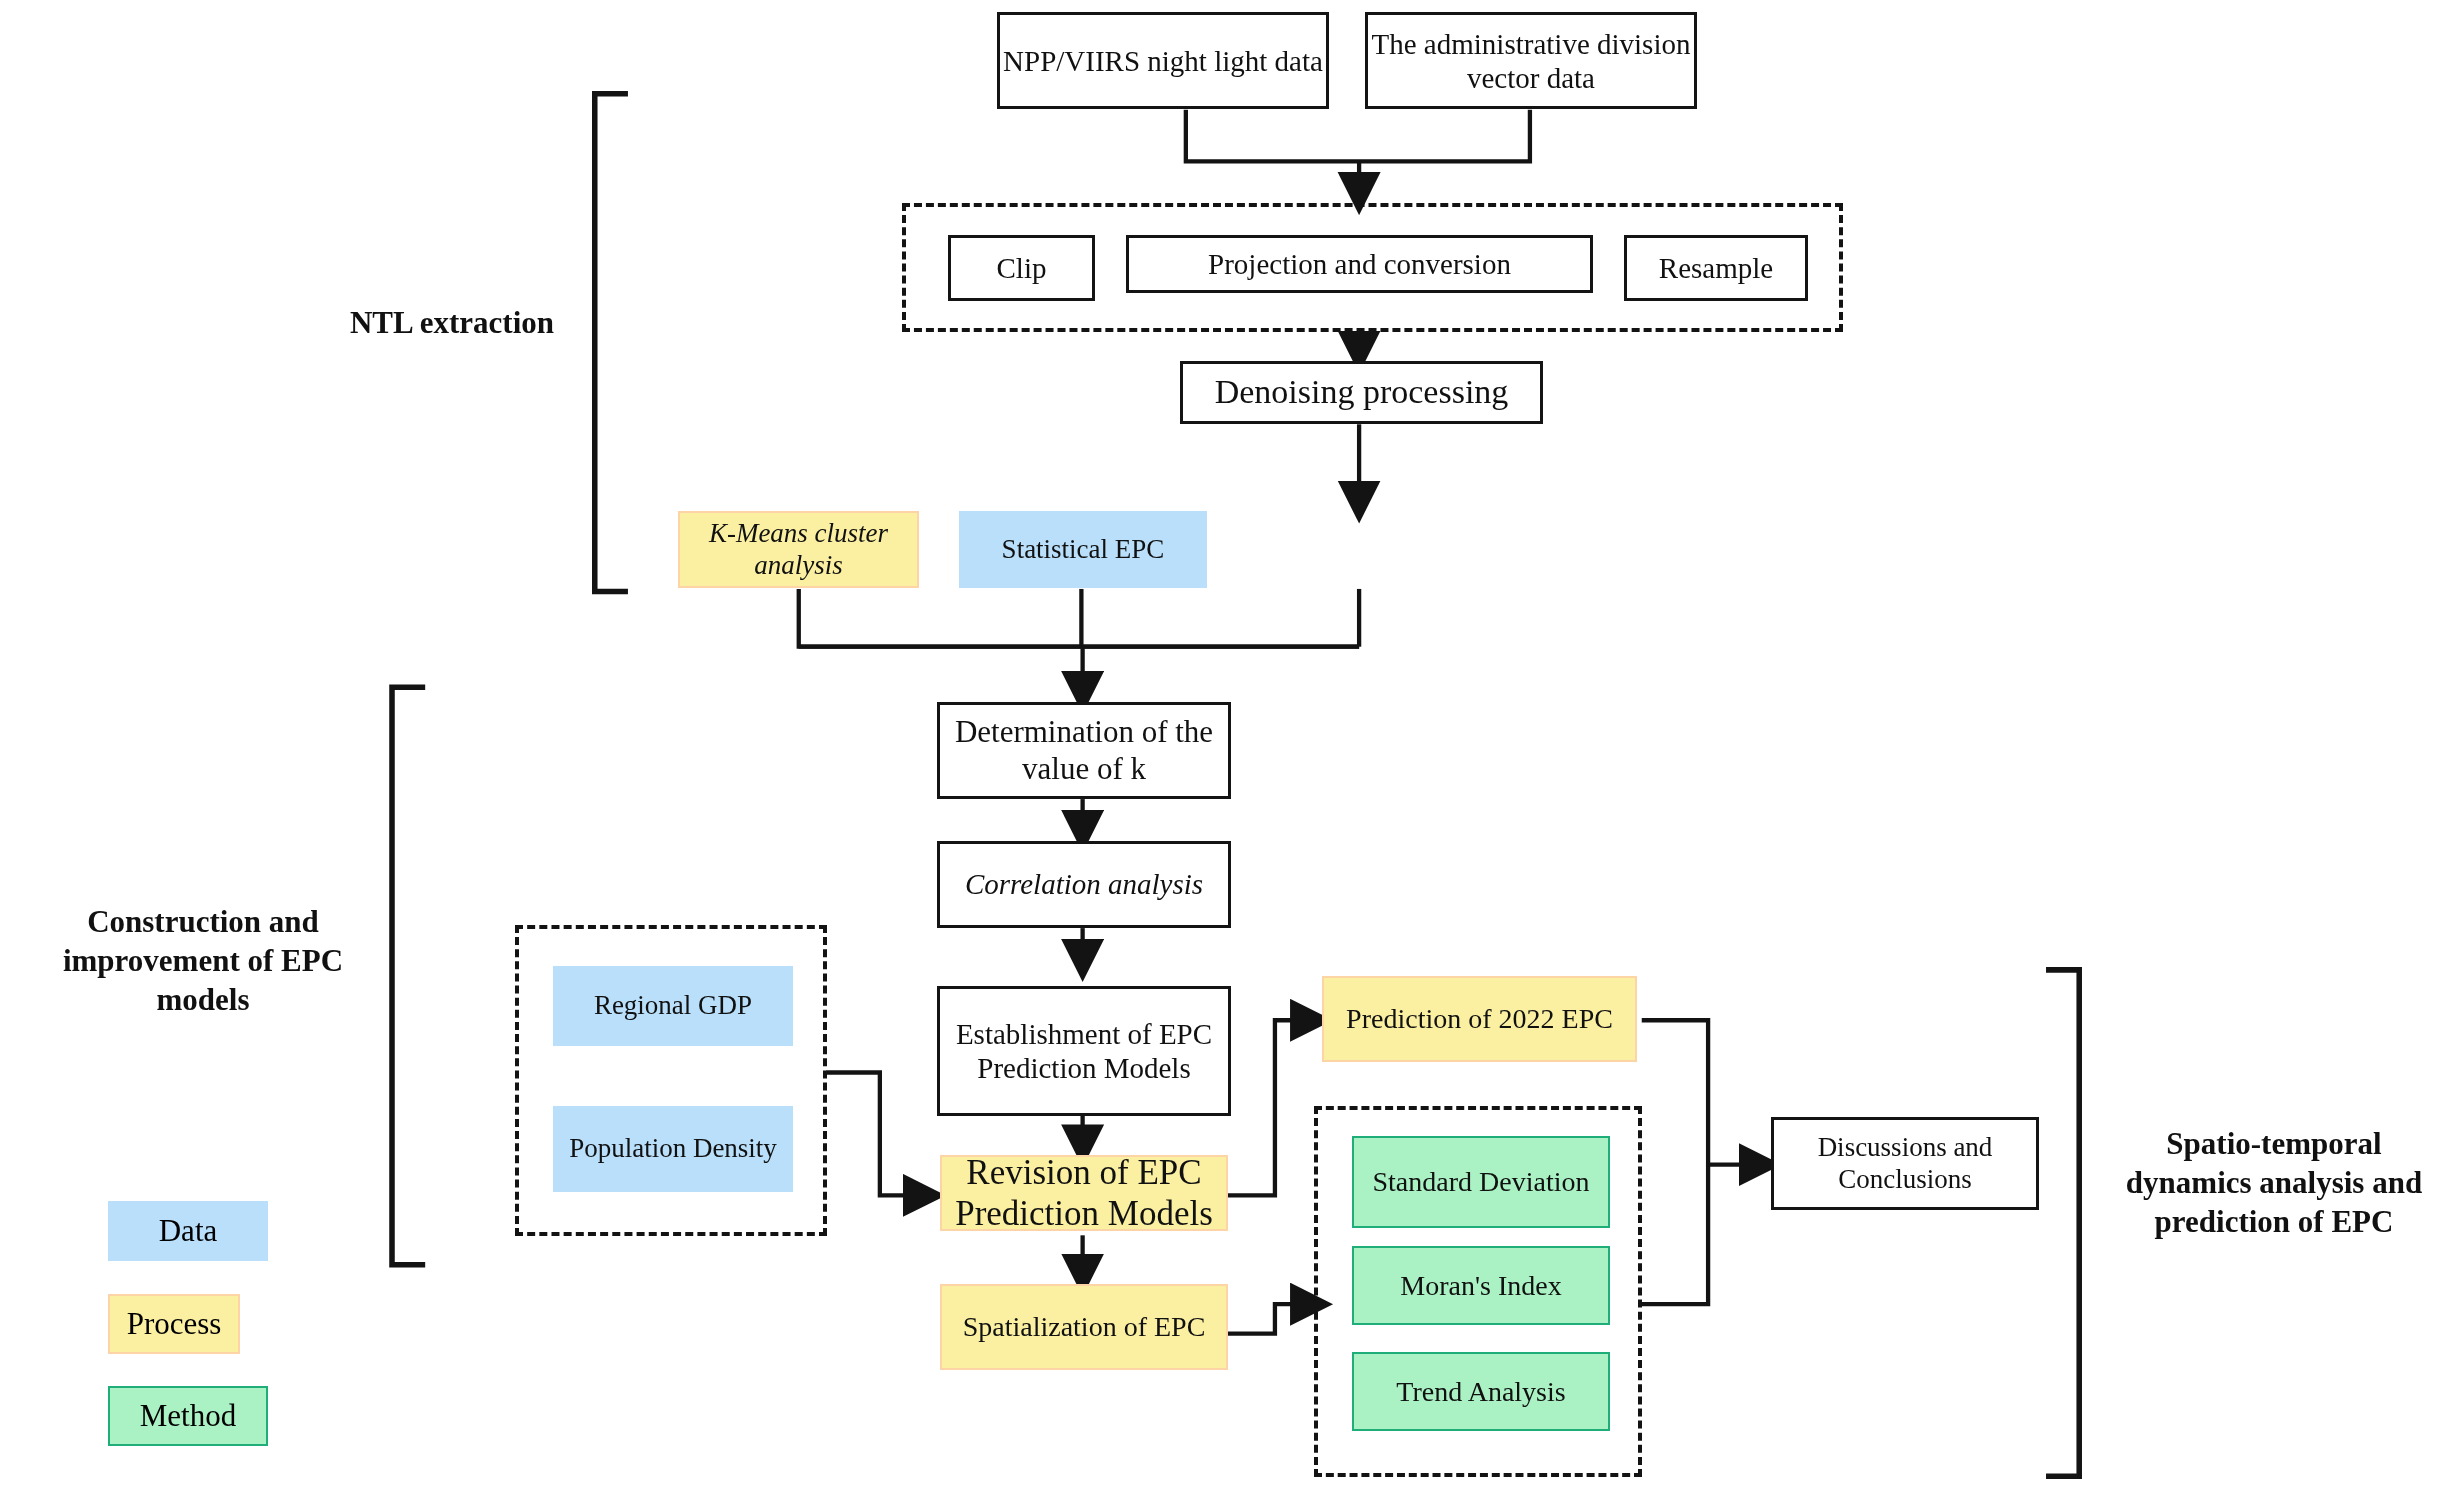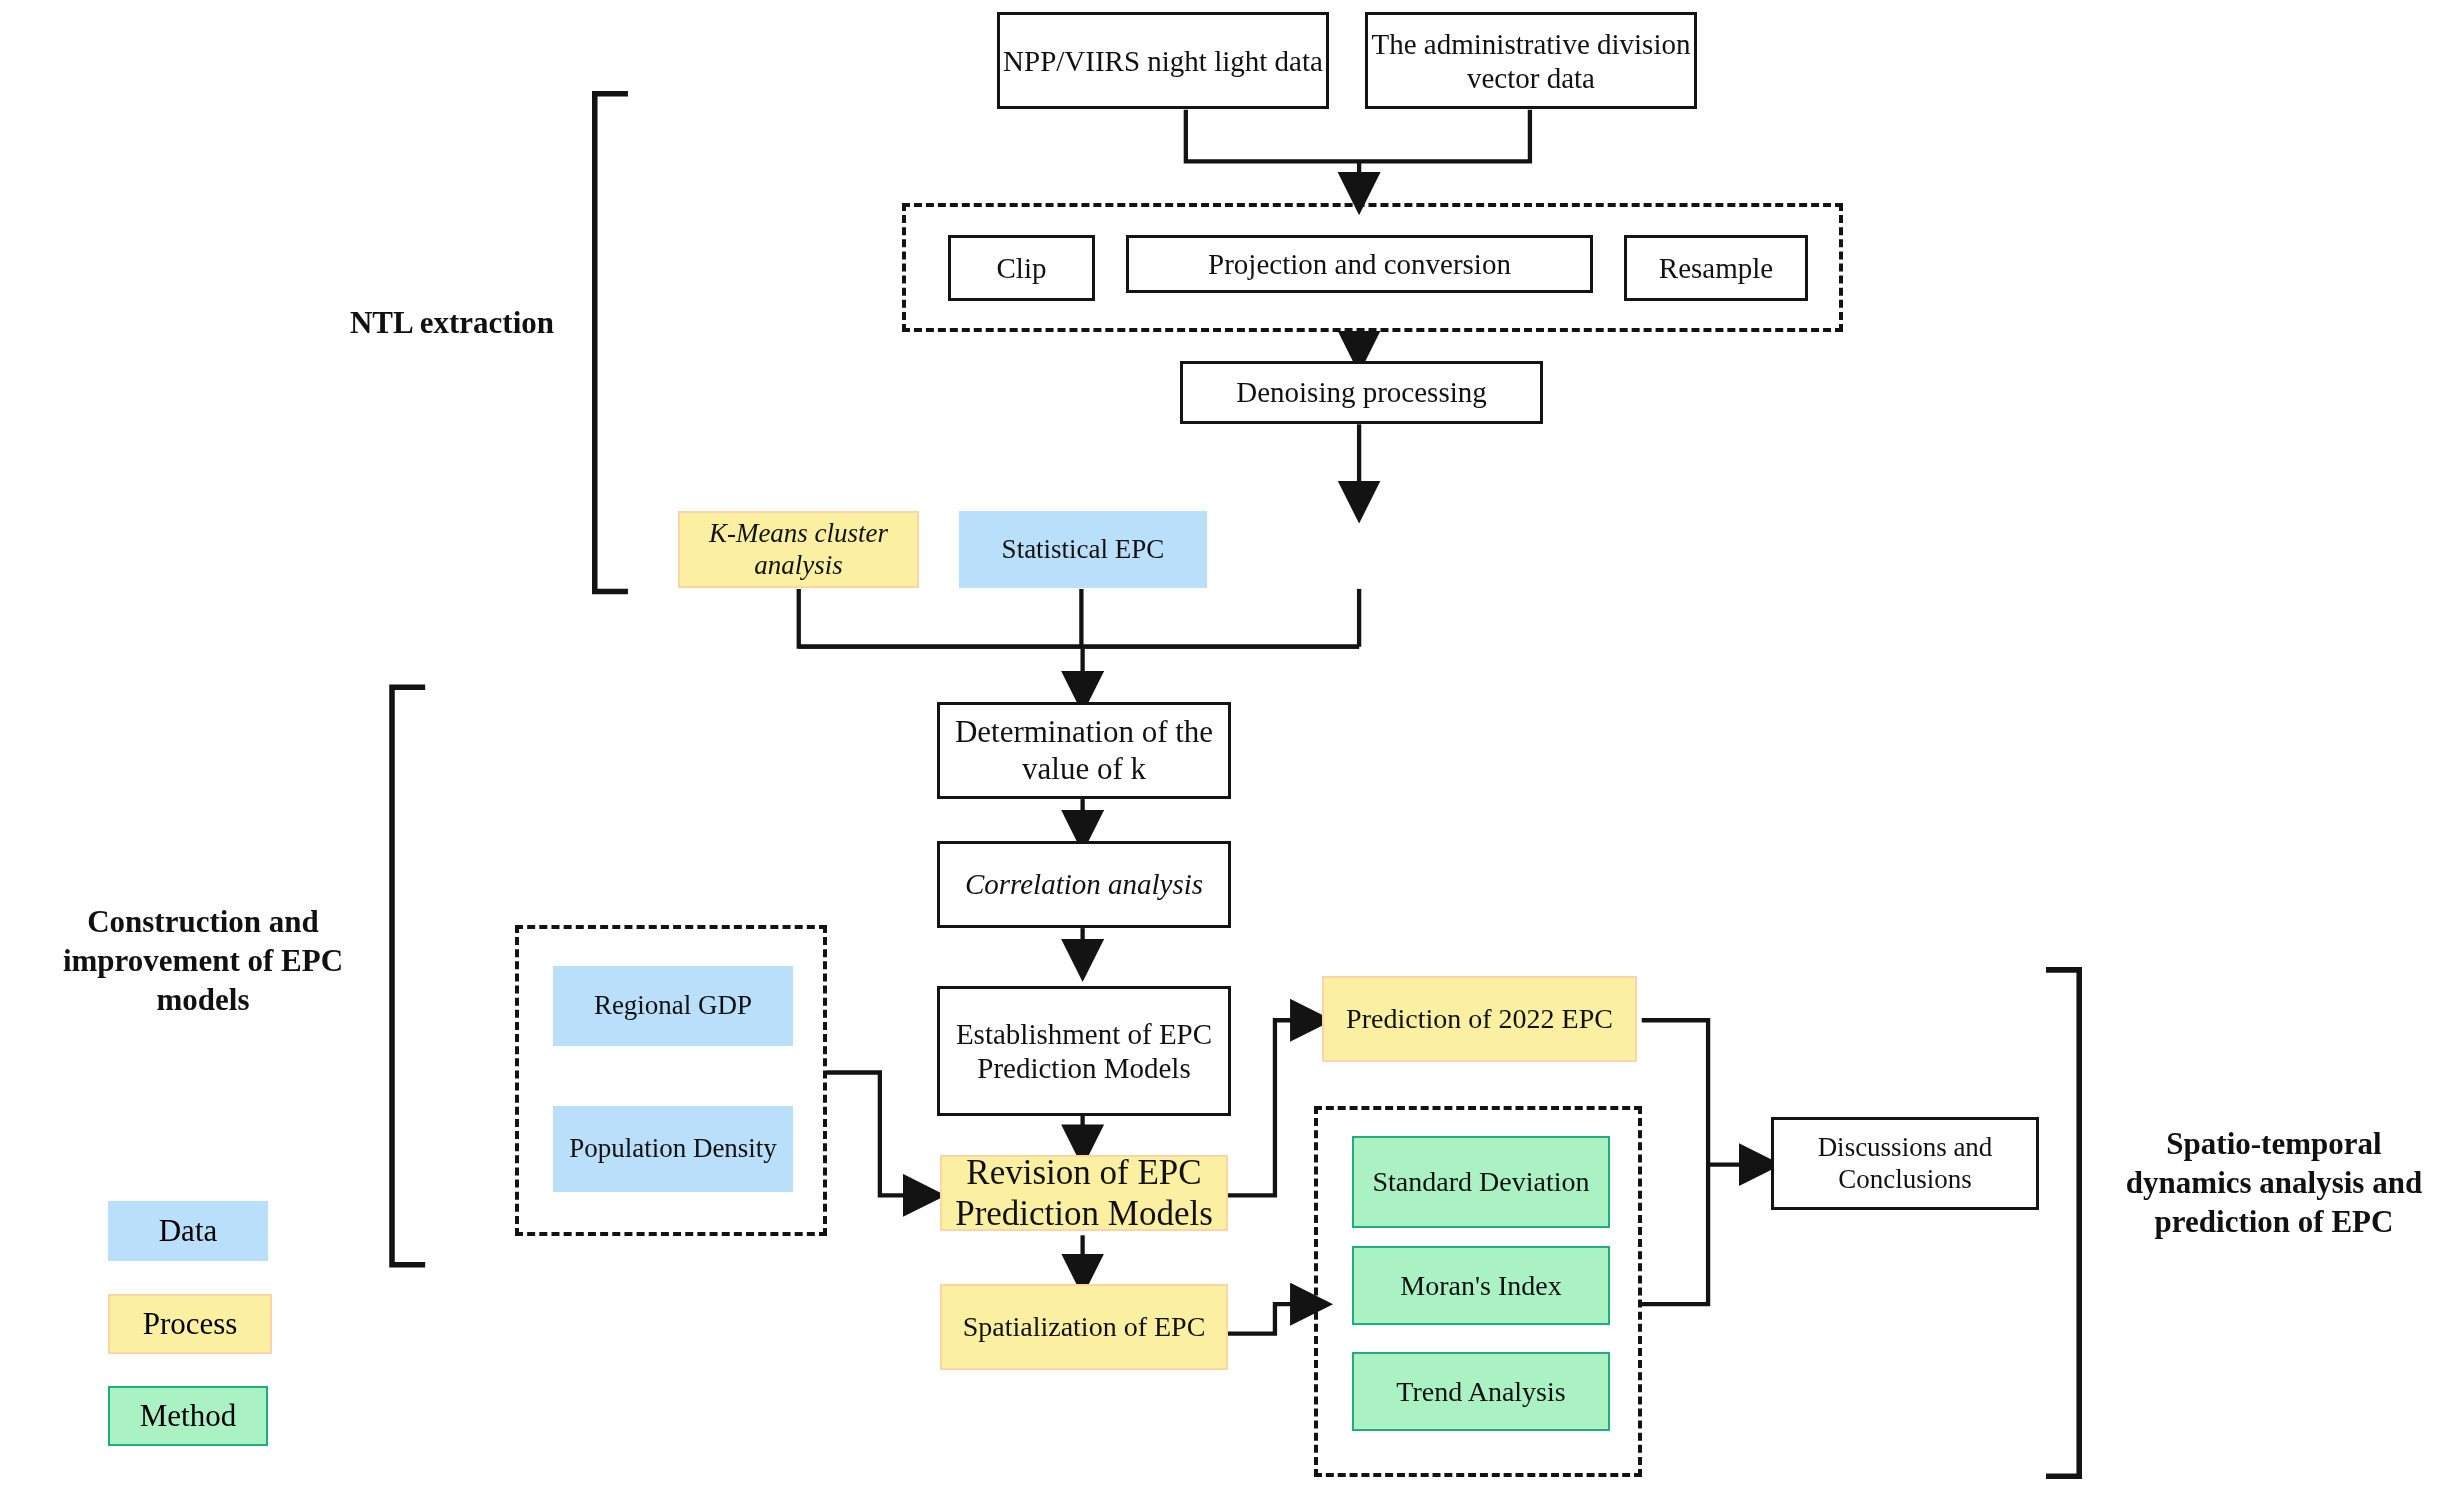--- a/index.html
+++ b/index.html
@@ -77,21 +77,21 @@
   <div class="node plain" style="left:997px;top:12.3px;width:332px;height:97px;font-size:29px;">NPP/VIIRS night light data</div>
 
   <div class="node plain" style="left:1365px;top:12.3px;width:332px;height:97px;font-size:29px;">The administrative division vector data</div>
 
   <div class="node plain" style="left:948px;top:235px;width:147px;height:66px;font-size:29px;">Clip</div>
 
   <div class="node plain" style="left:1126px;top:235px;width:467px;height:58px;font-size:29px;">Projection and conversion</div>
 
   <div class="node plain" style="left:1624px;top:235px;width:184px;height:66px;font-size:29px;">Resample</div>
 
-  <div class="node plain" style="left:1180px;top:361px;width:363px;height:63px;font-size:29px;">Denoising processing</div>
+  <div class="node plain" style="left:1180px;top:361px;width:363px;height:63px;font-size:34px;">Denoising processing</div>
 
   <div class="node process" style="left:678px;top:511px;width:241px;height:77px;font-size:27px;font-style:italic;">K-Means cluster analysis</div>
 
   <div class="node data" style="left:959px;top:511px;width:248px;height:77px;font-size:27px;">Statistical EPC</div>
 
 
   <div class="node plain" style="left:937px;top:702px;width:294px;height:97px;font-size:31px;">Determination of the value of k</div>
 
   <div class="node plain" style="left:937px;top:841px;width:294px;height:87px;font-size:29px;font-style:italic;">Correlation analysis</div>
 
@@ -116,18 +116,18 @@
   <div class="node plain" style="left:1771px;top:1117px;width:268px;height:93px;font-size:27px;">Discussions and Conclusions</div>
 
   <div class="label" style="left:320px;top:304px;width:264px;font-size:31px;">NTL extraction</div>
 
   <div class="label" style="left:37px;top:903px;width:332px;font-size:31px;">Construction and improvement of EPC models</div>
 
   <div class="label" style="left:2114px;top:1125px;width:320px;font-size:31px;">Spatio-temporal dynamics analysis and prediction of EPC</div>
 
   <div class="legend-item data" style="left:108px;top:1201px;width:160px;height:60px;font-size:31px;">Data</div>
 
-  <div class="legend-item process" style="left:108px;top:1294px;width:164px;height:60px;font-size:31px;">Process</div>
+  <div class="legend-item process" style="left:108px;top:1294px;width:132px;height:60px;font-size:31px;">Process</div>
 
   <div class="legend-item method" style="left:108px;top:1386px;width:160px;height:60px;font-size:31px;">Method</div>
 
 </div>
 
 
 </body></html>

